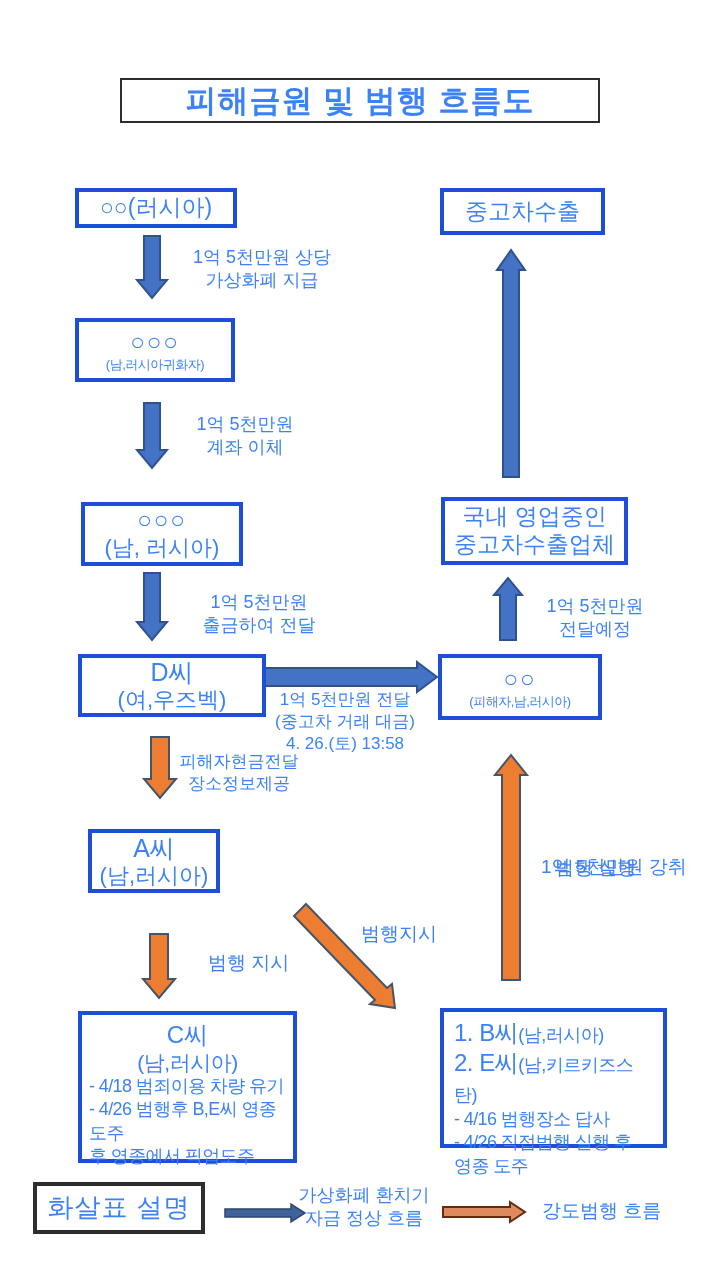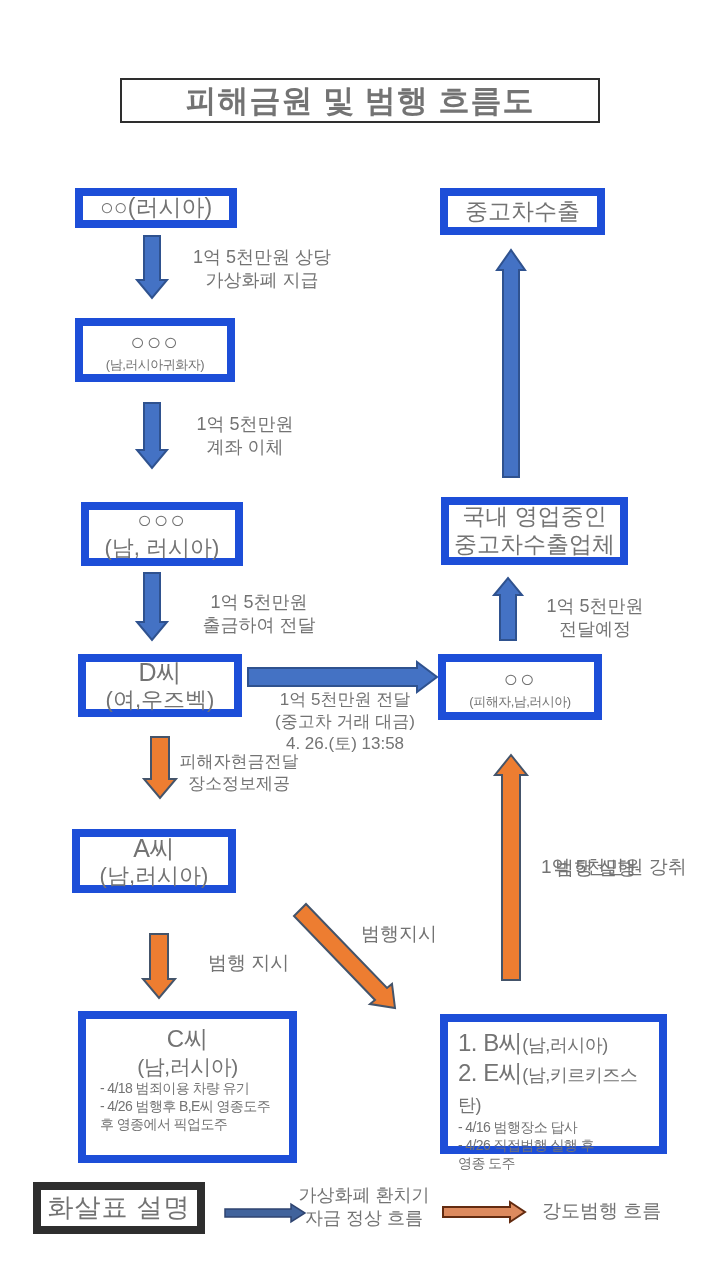--- a/index.html
+++ b/index.html
@@ -1,36 +1,36 @@
 <!DOCTYPE html>
 <html><head>
 <meta charset="utf-8">
 <style>
   html,body{margin:0;padding:0;background:#e8e8e8;}
   #canvas{
     position:relative;width:720px;height:1280px;background:#ffffff;
-    font-family:"Liberation Sans","DejaVu Sans",sans-serif;color:#737373;
+    font-family:"Liberation Sans","DejaVu Sans",sans-serif;color:#3b82f6;
     overflow:hidden;margin:0 auto;
   }
   .box{
-    position:absolute;background:#fff;border:8px solid #1d4ed8;
+    position:absolute;background:#fff;border:4px solid #1d4ed8;
     display:flex;flex-direction:column;align-items:center;justify-content:center;
     text-align:center;box-sizing:border-box;line-height:1.2;
   }
   .title-box{border:2px solid #2e2e2e;}
   .title-text{font-size:31px;font-weight:bold;letter-spacing:1px;}
   .name-lg{font-size:25px;}
   .name-md{font-size:23px;}
   .desc-md{font-size:22px;}
   .desc-sm{font-size:13px;letter-spacing:-0.5px;}
   .circles{font-size:24px;letter-spacing:2px;}
   .lbl{position:absolute;font-size:18px;line-height:1.28;white-space:nowrap;}
   .lbl.center{text-align:center;white-space:normal;}
-  .detail-box{align-items:stretch;justify-content:flex-start;padding:6px 14px;text-align:left;}
-  .detail-box .cline{font-size:14px;letter-spacing:-0.6px;line-height:1.3;}
+  .detail-box{align-items:stretch;justify-content:flex-start;padding:6px 7px;text-align:left;}
+  .detail-box .cline{font-size:18px;letter-spacing:-0.6px;line-height:1.3;}
   .cname{font-size:24px;text-align:center;}
   .cdesc{font-size:21px;text-align:center;letter-spacing:-0.5px;}
   .be-entry{font-size:24px;line-height:1.25;letter-spacing:-0.5px;}
   .be-entry .small{font-size:18px;}
   svg.arrows{position:absolute;left:0;top:0;pointer-events:none;}
   .blue-arrow{fill:#4472C4;stroke:#2F528F;stroke-width:2;}
   .orange-arrow{fill:#ED7D31;stroke:#44546A;stroke-width:2;}
   .legend-blue{fill:#41639C;stroke:#2F4470;stroke-width:1.5;}
   .legend-orange{fill:#DD8A5E;stroke:#632B10;stroke-width:2;}
   .legend-title{font-size:26px;letter-spacing:1px;}
@@ -69,26 +69,26 @@
   <div class="box" style="left:75px;top:318px;width:160px;height:64px;">
     <div class="circles">○○○</div>
     <div class="desc-sm">(남,러시아귀화자)</div>
   </div>
 
   <div class="box" style="left:81px;top:502px;width:162px;height:64px;">
     <div class="circles">○○○</div>
     <div class="desc-md">(남, 러시아)</div>
   </div>
 
-  <div class="box" style="left:78px;top:654px;width:164px;height:63px;">
+  <div class="box" style="left:78px;top:654px;width:188px;height:63px;">
     <div class="name-lg">D씨</div>
     <div class="desc-md">(여,우즈벡)</div>
   </div>
 
-  <div class="box" style="left:72px;top:829px;width:164px;height:64px;">
+  <div class="box" style="left:88px;top:829px;width:132px;height:64px;">
     <div class="name-lg">A씨</div>
     <div class="desc-md">(남,러시아)</div>
   </div>
 
   <div class="box" style="left:440px;top:188px;width:165px;height:47px;">
     <div class="name-md">중고차수출</div>
   </div>
 
   <div class="box" style="left:441px;top:497px;width:187px;height:68px;">
     <div class="name-md">국내 영업중인</div>
@@ -101,21 +101,21 @@
   </div>
 
   <div class="box detail-box" style="left:78px;top:1011px;width:219px;height:152px;">
     <div class="cname">C씨</div>
     <div class="cdesc">(남,러시아)</div>
     <div class="cline">- 4/18 범죄이용 차량 유기</div>
     <div class="cline">- 4/26 범행후 B,E씨 영종도주</div>
     <div class="cline">후 영종에서 픽업도주</div>
   </div>
 
-  <div class="box detail-box" style="left:440px;top:1008px;width:227px;height:140px;padding:6px 10px;margin-top:6px;">
+  <div class="box detail-box" style="left:440px;top:1008px;width:227px;height:140px;padding:6px 10px;">
     <div class="be-entry">
       <span>1. B씨</span><span class="small">(남,러시아)</span>
     </div>
     <div class="be-entry">
       <span>2. E씨</span><span class="small">(남,키르키즈스탄)</span>
     </div>
     <div class="cline">- 4/16 범행장소 답사</div>
     <div class="cline">- 4/26 직접범행 실행 후</div>
     <div class="cline">영종 도주</div>
   </div>

